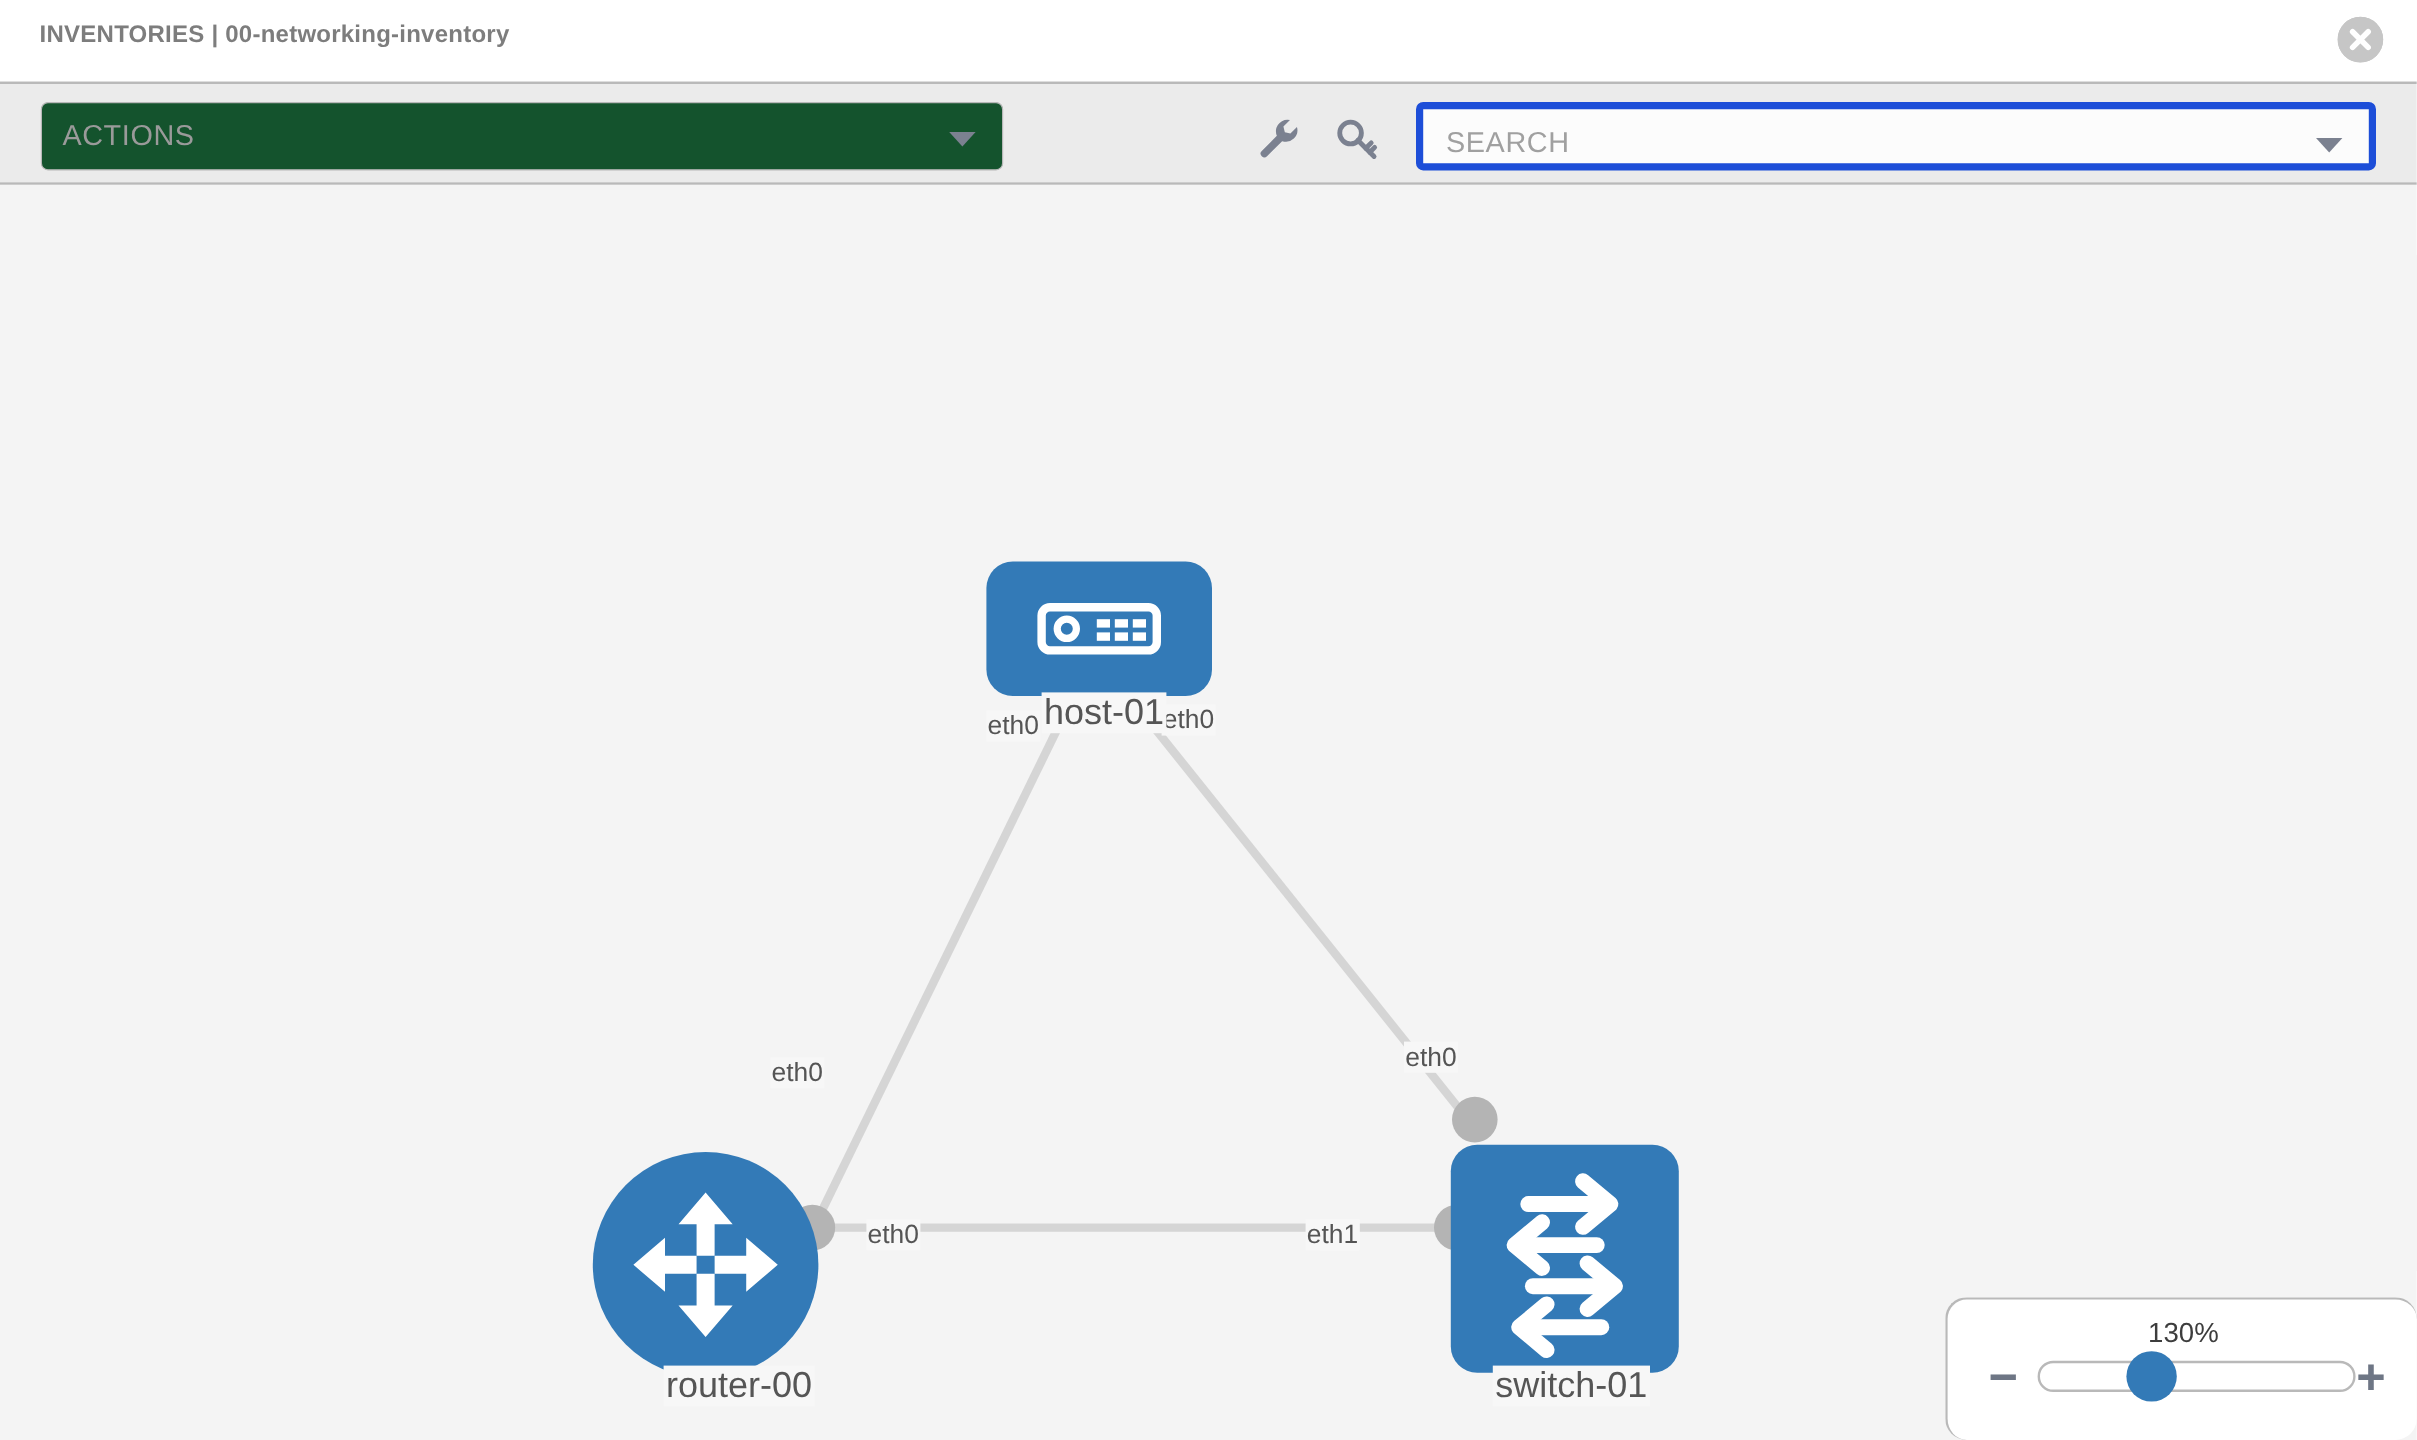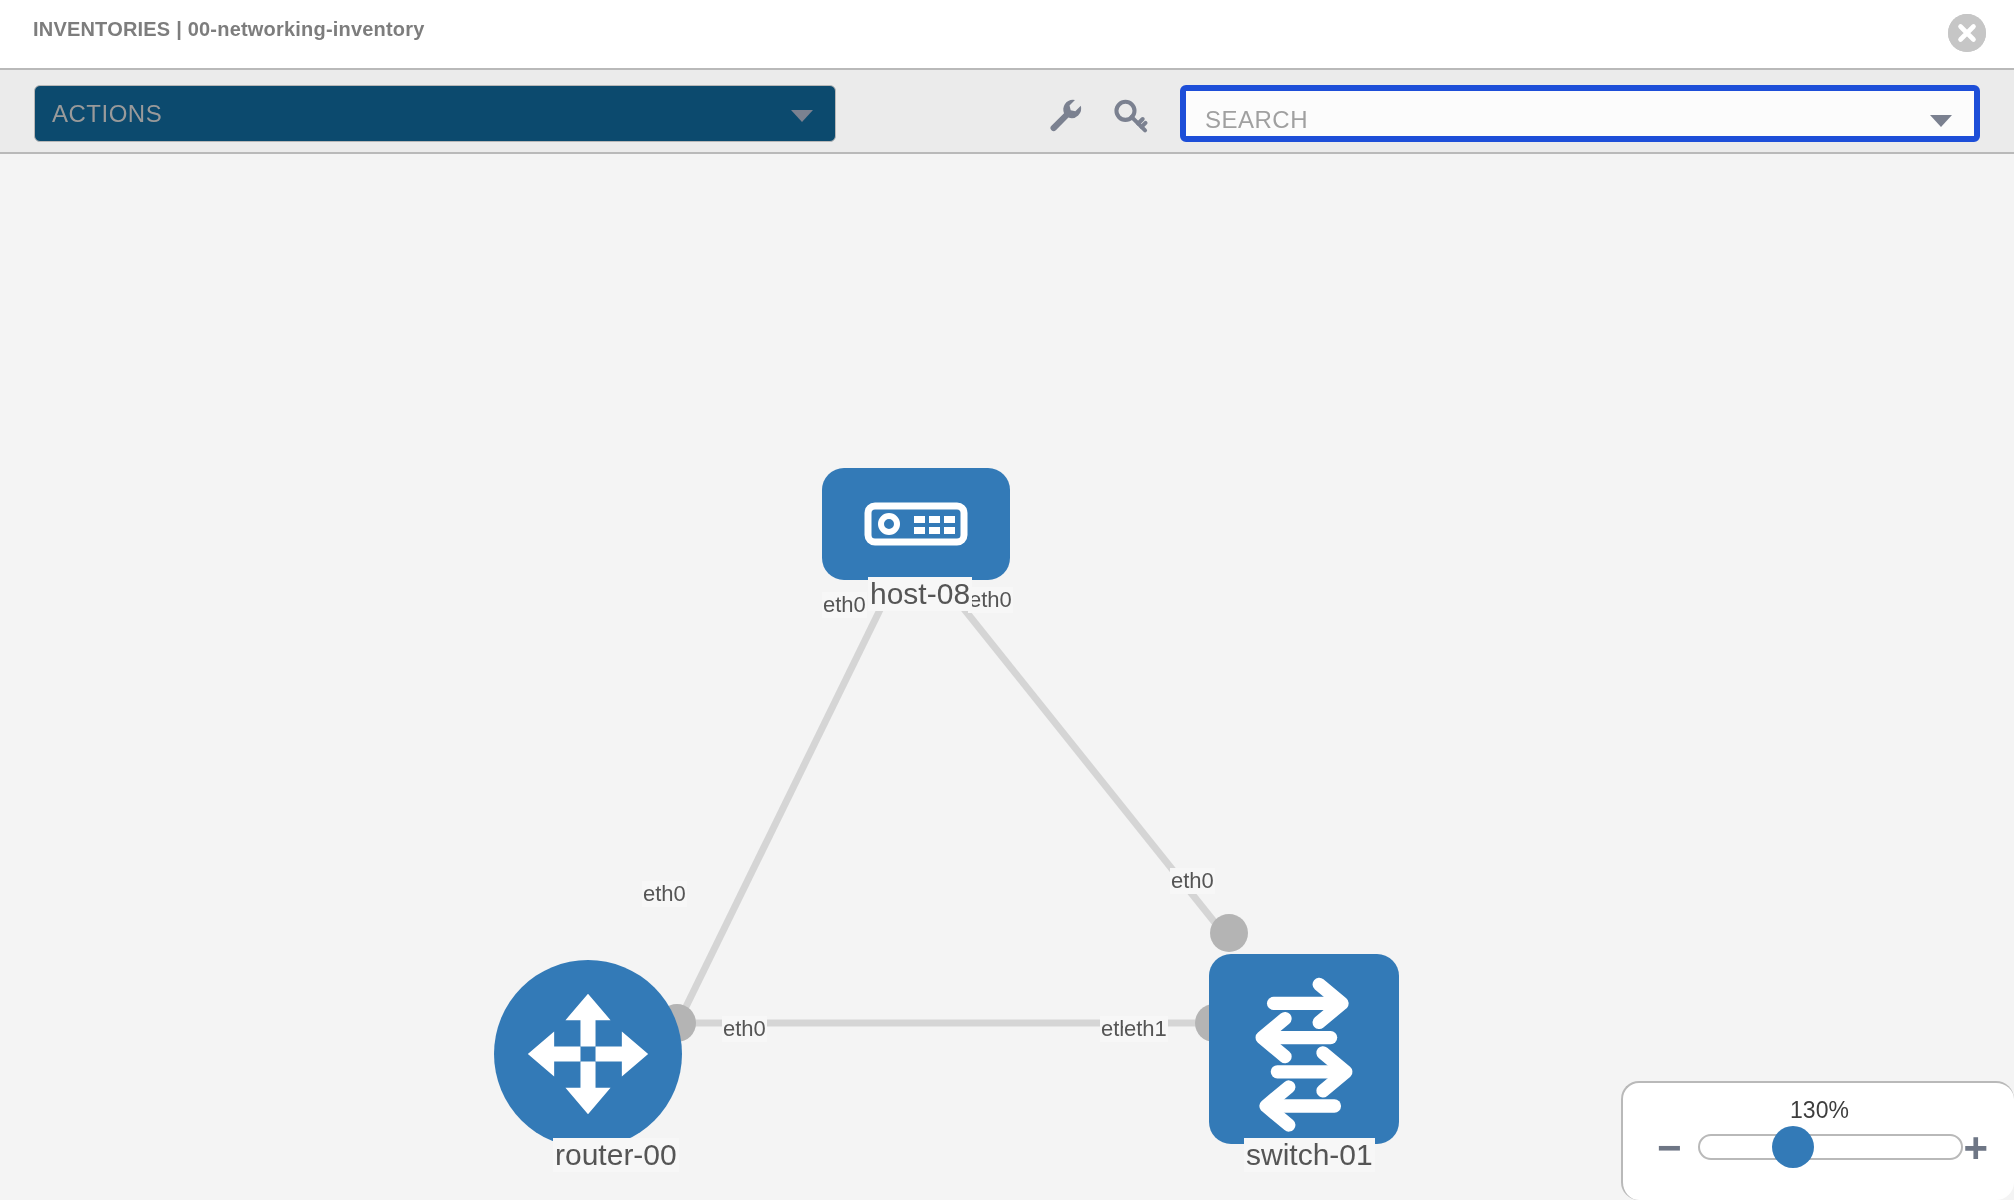--- a/index.html
+++ b/index.html
@@ -61,21 +61,21 @@
     border-bottom: 2px solid #b9b9b9;
     box-sizing: border-box;
   }
 
   .actions-select {
     position: absolute;
     left: 34px;
     top: 15px;
     width: 802px;
     height: 57px;
-    background: #0c4a6e;
+    background: #14532d;
     border: 1px solid #b8b8b8;
     border-radius: 6px;
     box-sizing: border-box;
   }
   .actions-label {
     position: absolute;
     left: 17px;
     top: 14px;
     font-size: 24px;
     color: #9a9a9a;
@@ -339,23 +339,23 @@
         </g>
       </svg>
     </div>
 
     <div class="edge-label" style="left:822px; top:438px;">eth0</div>
     <div class="edge-label" style="left:968px; top:433px;">eth0</div>
     <div class="edge-label" style="left:642px; top:727px;">eth0</div>
     <div class="edge-label" style="left:1170px; top:714px;">eth0</div>
     <div class="edge-label" style="left:722px; top:862px;">eth0</div>
     <div class="edge-label" style="left:1100px; top:862px;">eth</div>
-    <div class="edge-label" style="left:1123px; top:862px;text-align:center;">eth1</div>
-
-    <div class="node-label" style="left:868px; top:423px;">host-08</div>
+    <div class="edge-label" style="left:1088px; top:862px;text-align:center;">eth1</div>
+
+    <div class="node-label" style="left:868px; top:423px;">host-01</div>
     <div class="node-label" style="left:553px; top:984px;">router-00</div>
     <div class="node-label" style="left:1244px; top:984px;">switch-01</div>
 
   </div>
 
   <div class="zoom-panel">
     <div class="zoom-value">130%</div>
     <div class="zoom-minus">−</div>
     <div class="zoom-track"></div>
     <div class="zoom-thumb"></div>

